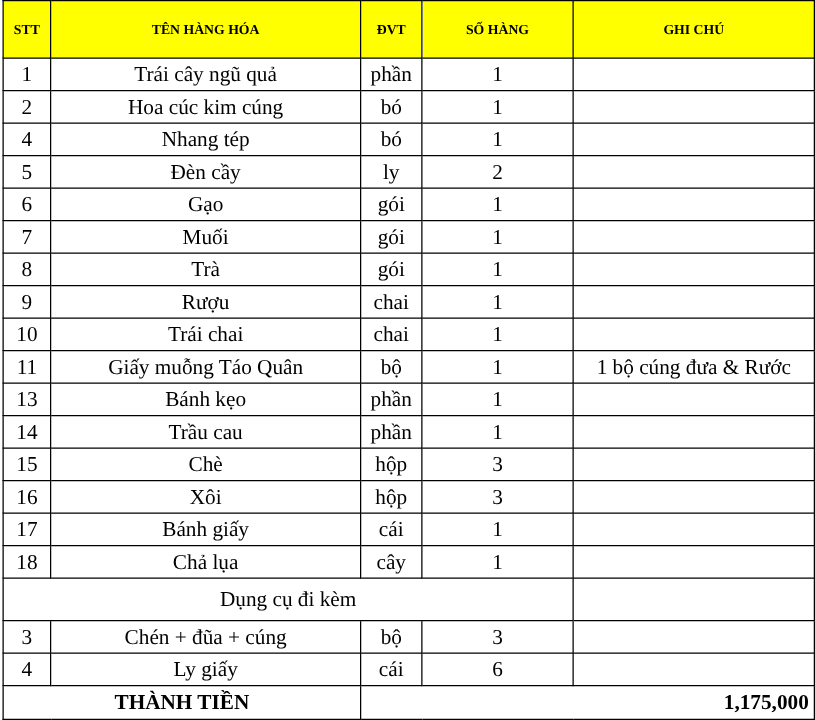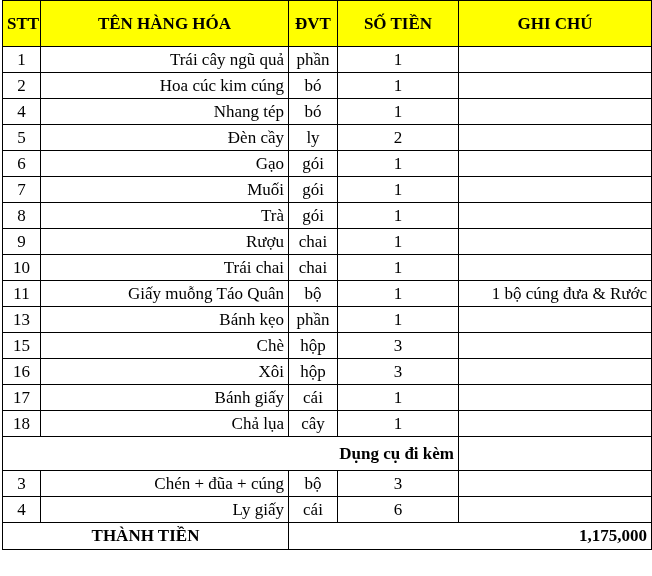--- a/index.html
+++ b/index.html
@@ -1,23 +1,23 @@
 <!DOCTYPE html>
 <html><head>
 <meta charset="utf-8">
 <style>
   html, body { margin:0; padding:0; background:#ffffff; }
   body { width:652px; height:576px; overflow:hidden; font-family:"Liberation Serif", serif; color:#000; }
   table.sheet { border-collapse:collapse; table-layout:fixed; position:absolute; left:2px; top:0; width:649px; }
   .sheet td, .sheet th { border:1.5px solid #000; padding:0 4px; font-size:17px; height:25px; line-height:24px; white-space:nowrap; overflow:hidden; }
-  .sheet thead th { background:#ffff00; font-weight:bold; height:45px; font-size:17px; text-align:center; }
+  .sheet thead th { background:#ffff00; font-weight:bold; height:45px; font-size:11px; text-align:center; }
   .c { text-align:center; }
-  .l { text-align:right; }
+  .l { text-align:center; }
   .r { text-align:right;margin-top:48px; }
-  .section td { height:33px; font-weight:bold; }
+  .section td { height:33px; font-weight:normal; }
   .section td.sec-label { border-right:none; }
   .total td { font-weight:bold; height:26px; }
   col.c-stt { width:38px; }
   col.c-name { width:248px; }
   col.c-dvt { width:49px; }
   col.c-sl { width:121px; }
   col.c-note { width:193px; }
 </style>
 </head>
 <body>
@@ -28,21 +28,21 @@
       <col class="c-name">
       <col class="c-dvt">
       <col class="c-sl">
       <col class="c-note">
   </colgroup>
   <thead>
     <tr>
       <th>STT</th>
       <th>TÊN HÀNG HÓA</th>
       <th>ĐVT</th>
-      <th>SỐ TIỀN</th>
+      <th>SỐ HÀNG</th>
       <th>GHI CHÚ</th>
     </tr>
   </thead>
   <tbody id="items-body">
     <tr>
         <td class="c">1</td>
         <td class="l">Trái cây ngũ quả</td>
         <td class="c">phần</td>
         <td class="c">1</td>
         <td class="l"></td>
@@ -111,20 +111,27 @@
         <td class="l">1 bộ cúng đưa &amp; Rước</td>
       </tr>
     <tr>
         <td class="c">13</td>
         <td class="l">Bánh kẹo</td>
         <td class="c">phần</td>
         <td class="c">1</td>
         <td class="l"></td>
       </tr>
     <tr>
+        <td class="c">14</td>
+        <td class="l">Trầu cau</td>
+        <td class="c">phần</td>
+        <td class="c">1</td>
+        <td class="l"></td>
+      </tr>
+    <tr>
         <td class="c">15</td>
         <td class="l">Chè</td>
         <td class="c">hộp</td>
         <td class="c">3</td>
         <td class="l"></td>
       </tr>
     <tr>
         <td class="c">16</td>
         <td class="l">Xôi</td>
         <td class="c">hộp</td>

